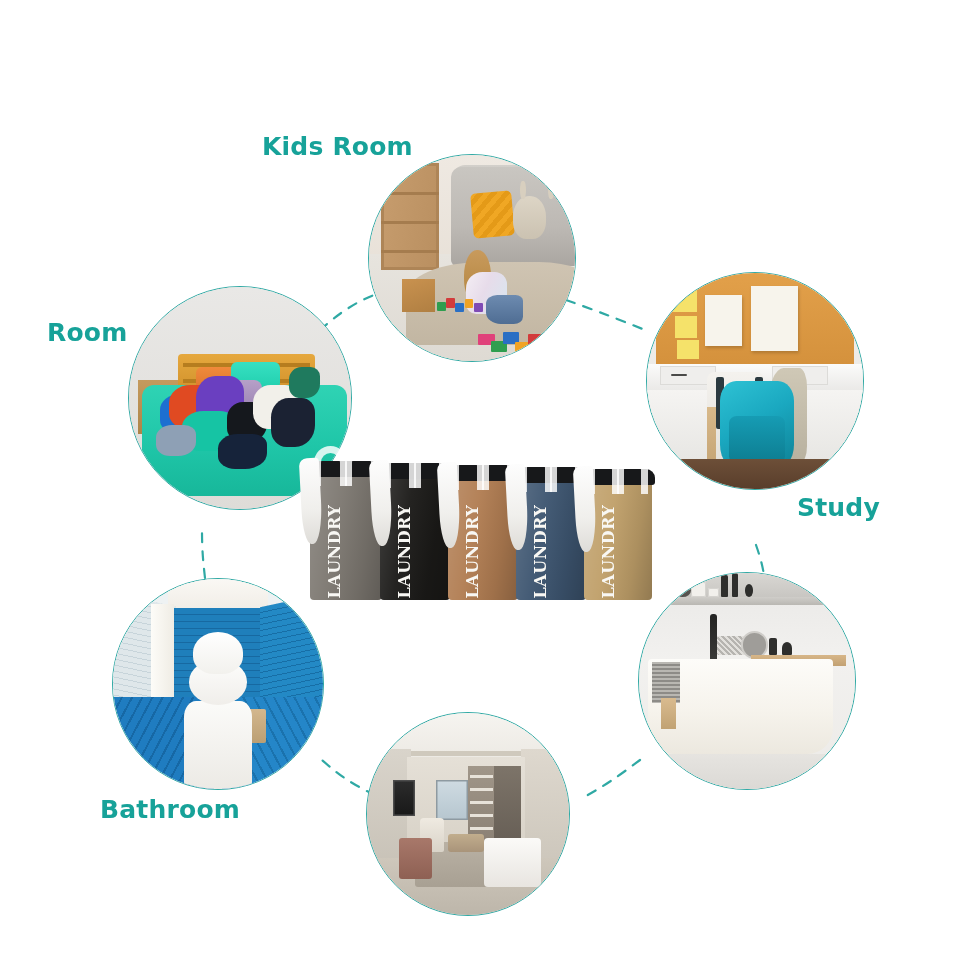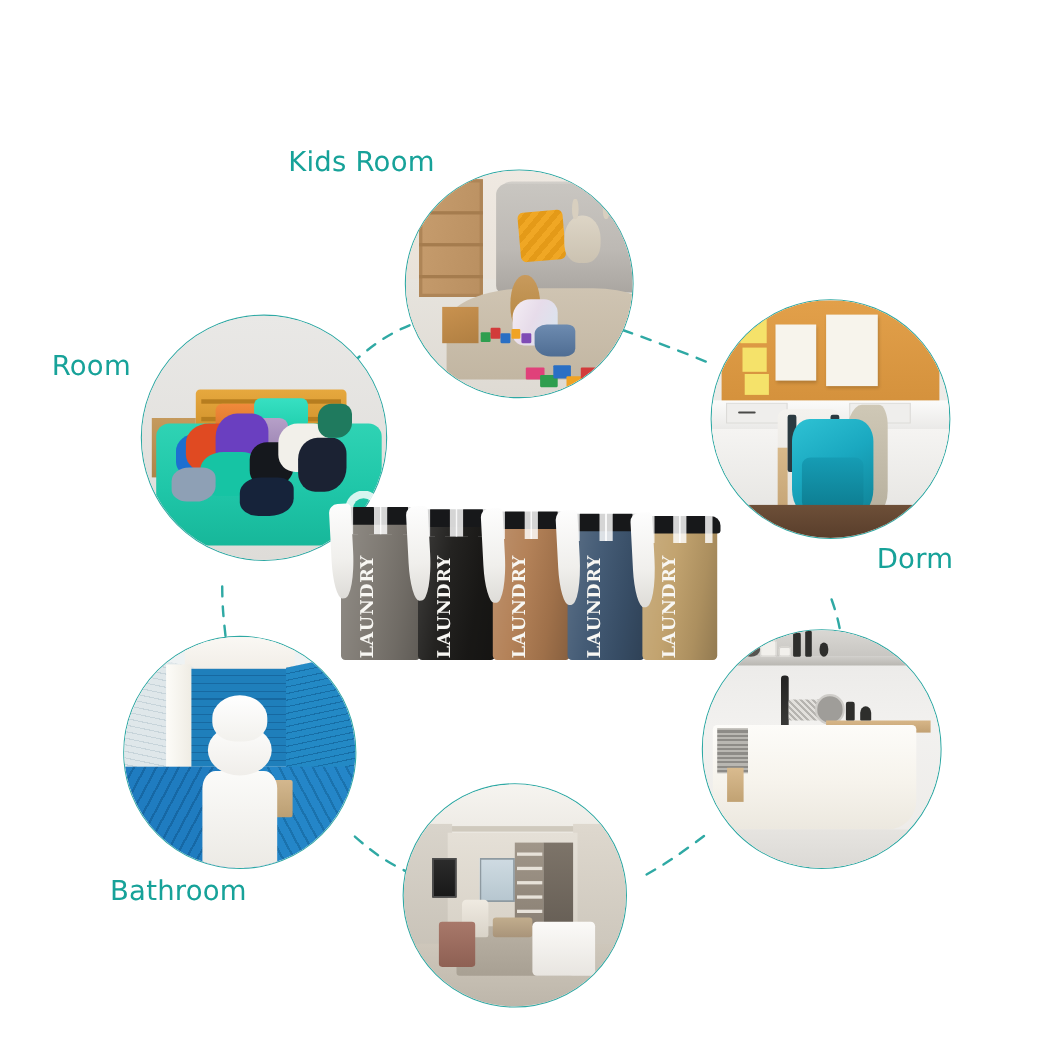--- a/index.html
+++ b/index.html
@@ -78,21 +78,21 @@
   }
   .scene .art {
     position: absolute;
     left: 0; top: 0; right: 0; bottom: 0;
   }
 
   
   .scene-label {
     position: absolute;
     font-family: "DejaVu Sans", sans-serif;
-    font-weight: 400;
+    font-weight: 700;
     font-size: 25px;
     line-height: 30px;
     color: #17a299;
     white-space: nowrap;
     letter-spacing: 0.2px;
   }
 
   
 
   
@@ -434,21 +434,21 @@
       <div class="study-chairleg" style="left:28%; top:62%; height:30%;"></div>
       <div class="study-chairleg" style="left:52%; top:62%; height:30%;"></div>
       <div class="study-coat"></div>
       <div class="study-strap" style="left:32%; top:48%;"></div>
       <div class="study-strap" style="left:50%; top:48%;"></div>
       <div class="study-bag"></div>
       <div class="study-bag-pocket"></div>
       <div class="study-floor"></div>
     </div>
   </div>
-  <div class="scene-label" style="left: 797px; top: 493px; color: rgb(23, 162, 153);">Dorm</div>
+  <div class="scene-label" style="left: 797px; top: 493px; color: rgb(23, 162, 153);">Study</div>
 
   <div class="scene" style="left: 638px; top: 572px; width: 218px; height: 218px; border-color: rgb(47, 169, 164);">
     <div class="art">
       <div class="bath-wall"></div>
       <div class="bath-shelf-top"></div>
       <div class="bath-shelf"></div>
       <div class="bath-bottle" style="left:38%; top:1%;  width:3%;  height:10%;"></div>
       <div class="bath-bottle" style="left:43%; top:0%;  width:3%;  height:11%;"></div>
       <div class="bath-jar" style="left:24%; top:4%;  width:7%;  height:7%;"></div>
       <div class="bath-jar" style="left:32%; top:7%;  width:5%;  height:4%;"></div>

